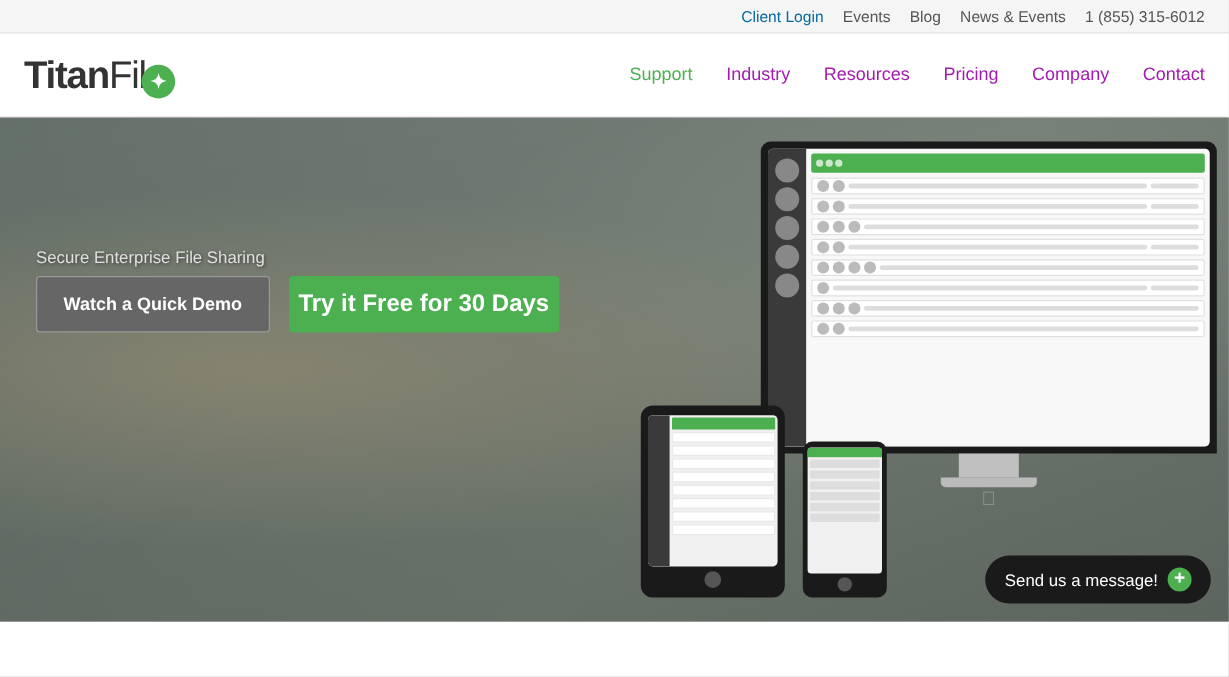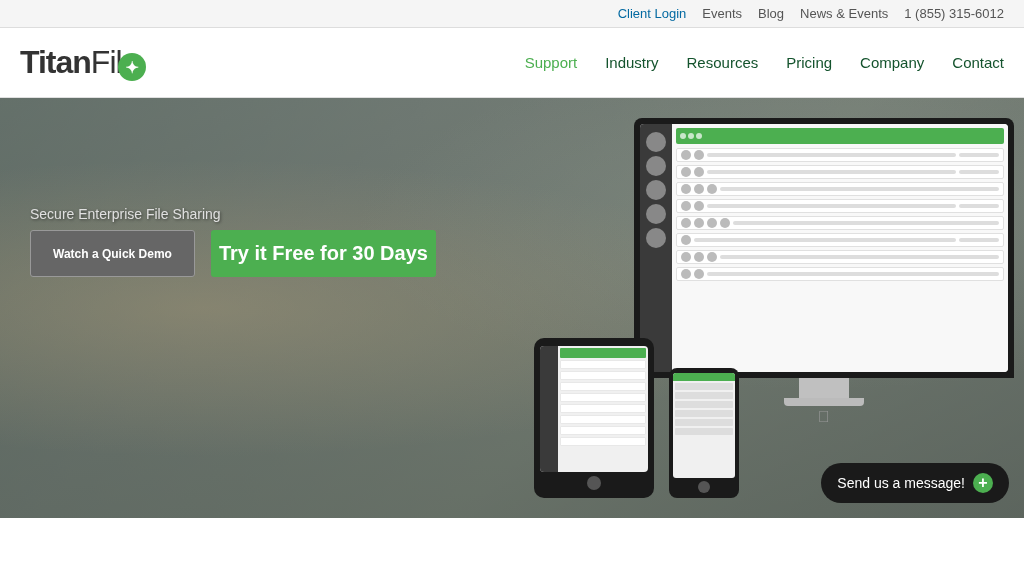--- a/index.html
+++ b/index.html
@@ -81,21 +81,21 @@
       font-weight: bold;
       margin-left: -4px;
     }
     .nav-links {
       display: flex;
       gap: 28px;
       align-items: center;
     }
     .nav-links a {
       text-decoration: none;
-      color: #14532d;
+      color: #a21caf;
       font-size: 15px;
     }
     .nav-links a.active { color: #4caf50; }
 
     
     .hero {
       position: relative;
       width: 1024px;
       height: 420px;
       overflow: hidden;
@@ -139,21 +139,21 @@
     }
     .hero-buttons {
       display: flex;
       gap: 16px;
     }
     .btn-demo {
       background: #666;
       color: #fff;
       border: 1px solid #999;
       padding: 12px 22px;
-      font-size: 12px;
+      font-size: 15px;
       font-weight: bold;
       cursor: pointer;
       border-radius: 3px;
     }
     .btn-free {
       background: #4caf50;
       color: #fff;
       border: none;
       padding: 12px 8px;
       font-size: 20px;

